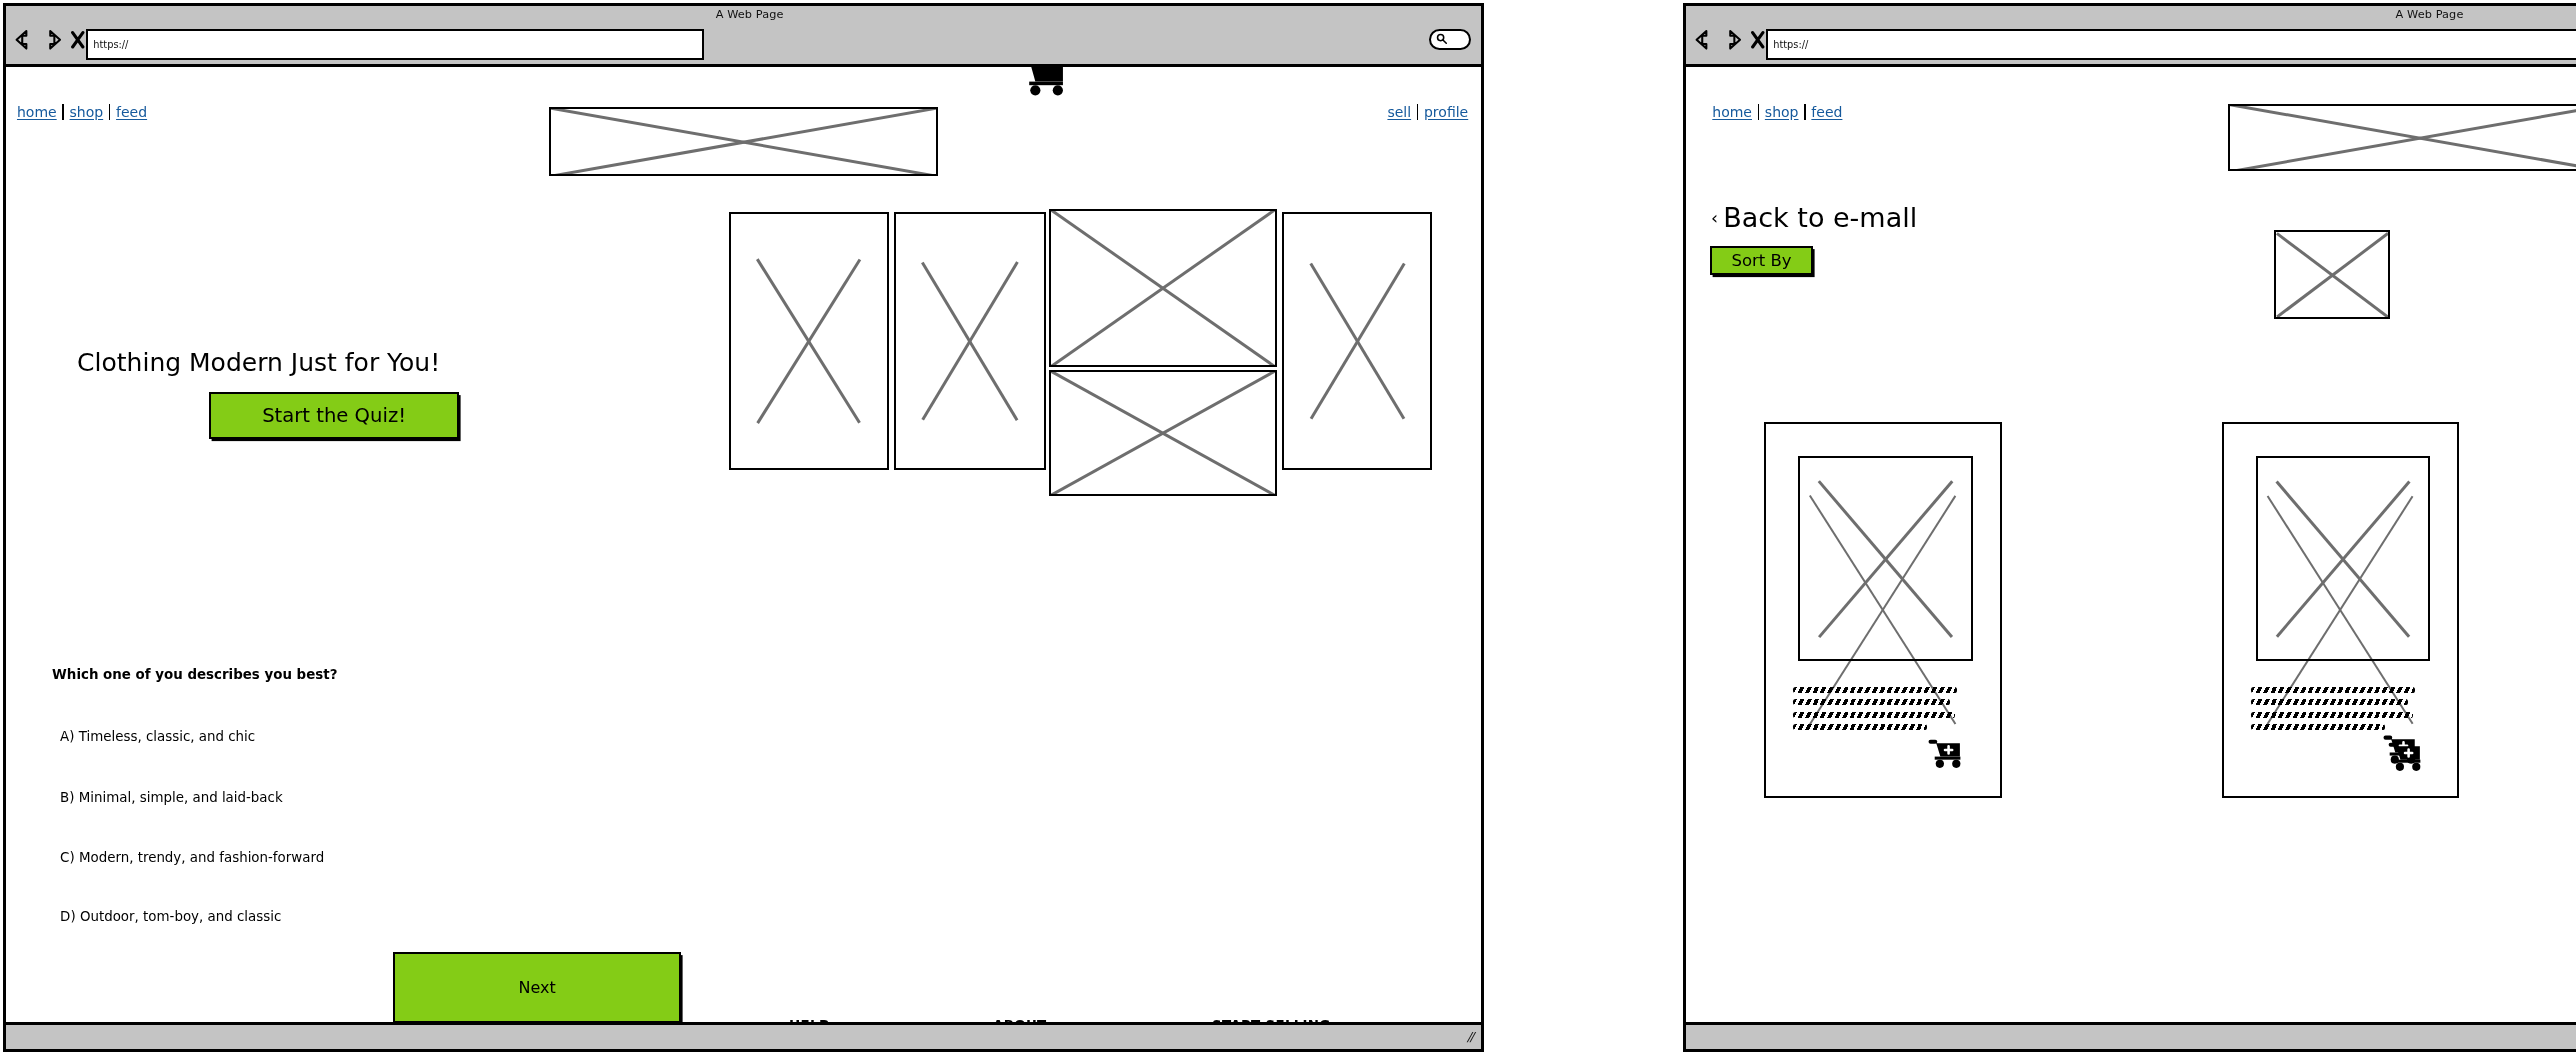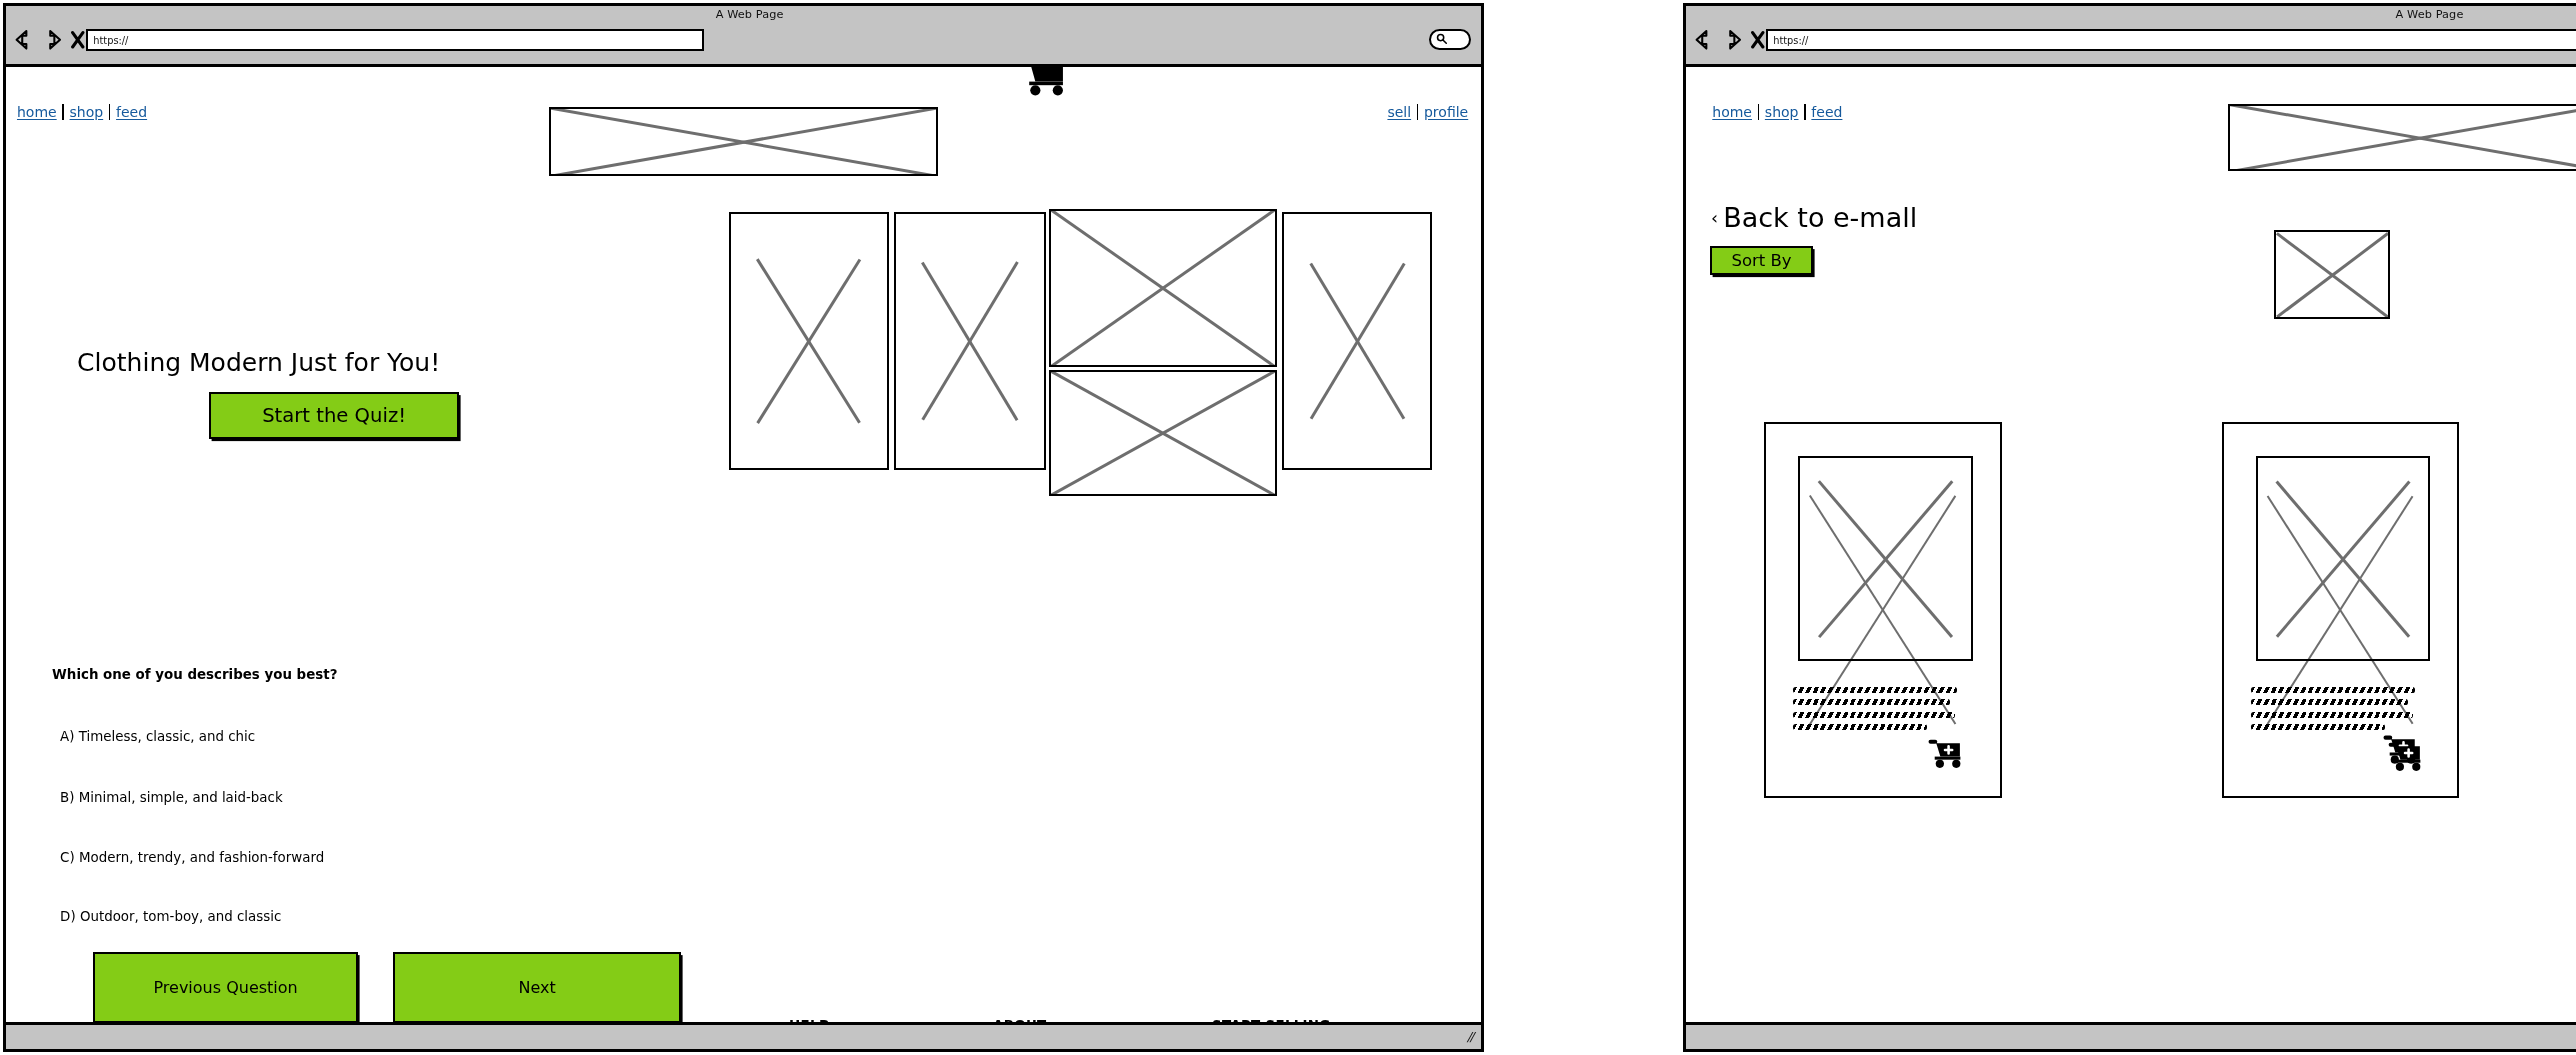--- a/index.html
+++ b/index.html
@@ -10,21 +10,21 @@
   .stage{position:absolute;inset:0;}
 
   
   .browser{position:absolute;background:#fff;border:3.1px solid #000;box-sizing:border-box;}
   .chrome{position:absolute;left:0;right:0;top:0;height:61px;background:#c4c4c4;
           border-bottom:3.1px solid #000;box-sizing:border-box;}
   .chrome-title{position:absolute;left:12px;right:0;top:2.1px;text-align:center;
                 font-size:11.3px;color:#111;letter-spacing:0.1px;}
   .nav-icons{position:absolute;left:8.2px;top:23px;display:flex;align-items:center;gap:7.2px;}
   .nav-icons svg{display:block;}
-  .urlbar{position:absolute;top:23px;height:22px;background:#fff;border:2.6px solid #000;
+  .urlbar{position:absolute;top:23px;height:31px;background:#fff;border:2.6px solid #000;
           box-sizing:border-box;display:flex;align-items:center;padding-left:5.2px;}
   .urlbar span{font-size:9.8px;color:#111;}
   .chrome-search{position:absolute;top:23px;height:20.6px;width:42px;background:#fff;
                  border:2.6px solid #000;border-radius:11.3px;box-sizing:border-box;
                  display:flex;align-items:center;padding-left:5.2px;}
   .statusbar{position:absolute;left:0;right:0;bottom:0;height:27px;background:#c4c4c4;
              border-top:3.1px solid #000;box-sizing:border-box;}
   .grip{position:absolute;right:8.2px;bottom:6.2px;color:#111;font-size:12.4px;line-height:1;
         transform:skewX(-14deg);letter-spacing:-1.5px;}
 
@@ -162,23 +162,20 @@
       <span style="font-size:19.6px;">Start the Quiz!</span>
     </div>
 
     <div class="h3" style="left:46px;top:600px;">Which one of you describes you best?</div>
 
     <div class="opt" style="left:54px;top:662px;">A) Timeless, classic, and chic</div>
     <div class="opt" style="left:54px;top:723px;">B) Minimal, simple, and laid-back</div>
     <div class="opt" style="left:54px;top:783px;">C) Modern, trendy, and fashion-forward</div>
     <div class="opt" style="left:54px;top:842px;">D) Outdoor, tom-boy, and classic</div>
 
-    <div class="btn" style="left:87px;top:885px;width:265px;height:71px;">
-      <span style="font-size:16px;">Previous Question</span>
-    </div>
     <div class="btn" style="left:387px;top:885px;width:288px;height:71px;">
       <span style="font-size:16px;">Next</span>
     </div>
 
     <div class="foot" style="left:783px;top:951px;">HELP</div>
     <div class="foot" style="left:987px;top:951px;">ABOUT</div>
     <div class="foot" style="left:1206px;top:951px;">START SELLING</div>
 
   </div>
 

